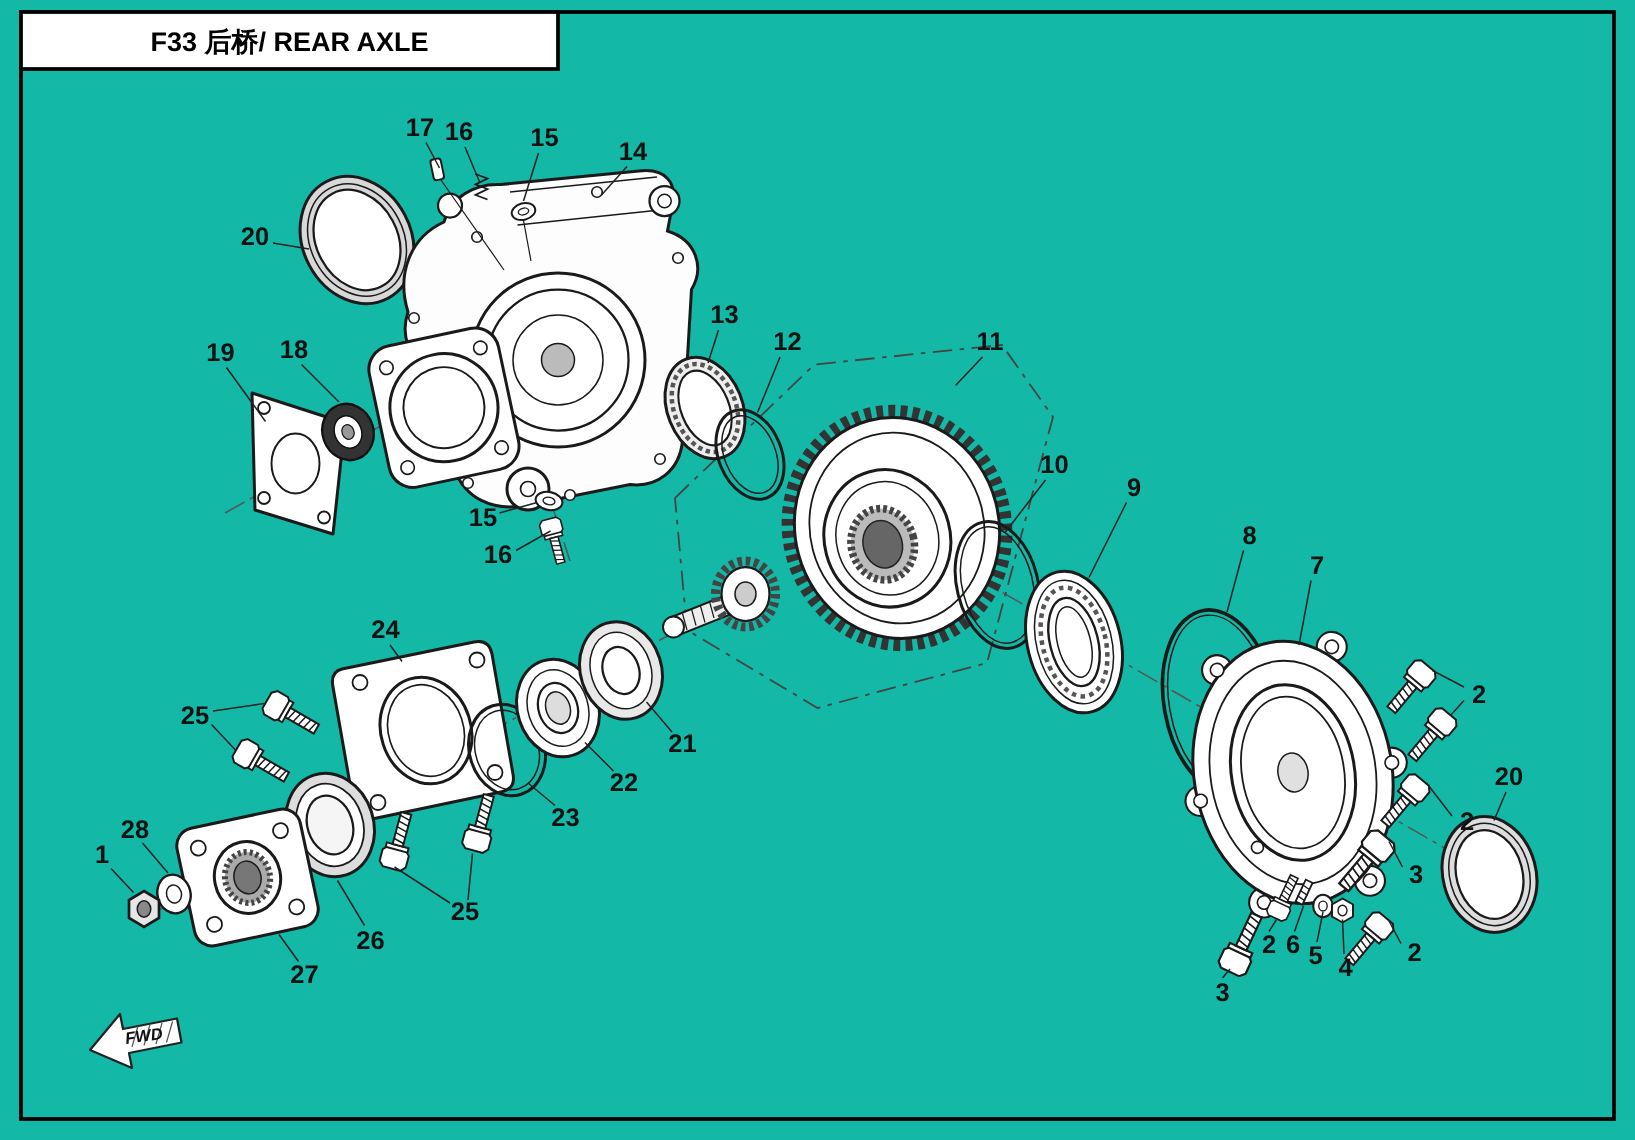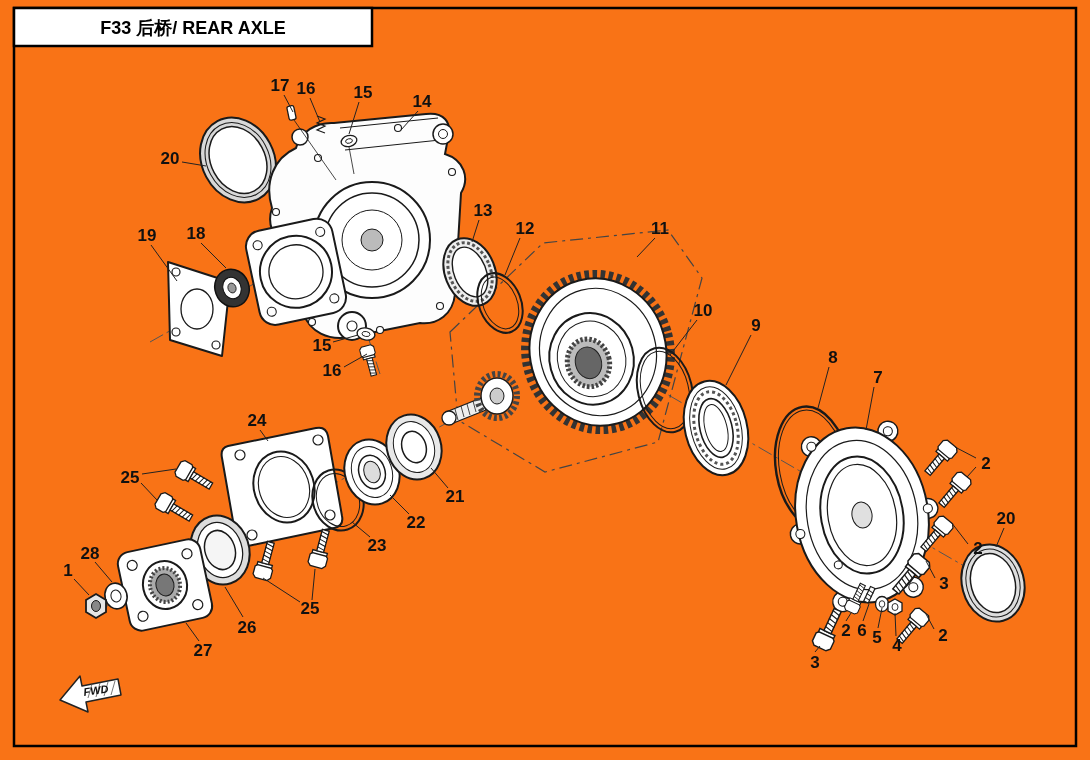--- a/index.html
+++ b/index.html
@@ -1,16 +1,16 @@
 <!DOCTYPE html>
 <html><head>
 <meta charset="utf-8">
 <style>
   html,body{margin:0;padding:0;background:#fff;}
-  .frame{position:relative;width:1090px;height:760px;background:#f97316;
+  .frame{position:relative;width:1090px;height:760px;background:#14b8a6;
          font-family:"Liberation Sans",sans-serif;overflow:hidden;text-align:right;}
   svg{display:block;}
   .title-text{font:bold 18px "Liberation Sans",sans-serif;fill:#000;text-anchor:middle;}
   .callout{font:bold 17px "Liberation Sans",sans-serif;fill:#111;text-anchor:middle;dominant-baseline:central;}
   .leader{stroke:#222;stroke-width:1;}
   .axis{stroke:#555;stroke-width:1;stroke-dasharray:15 4 3 4;fill:none;}
   .fwd-text{font:italic bold 11px "Liberation Sans",sans-serif;fill:#111;}
 </style>
 </head>
 <body>

